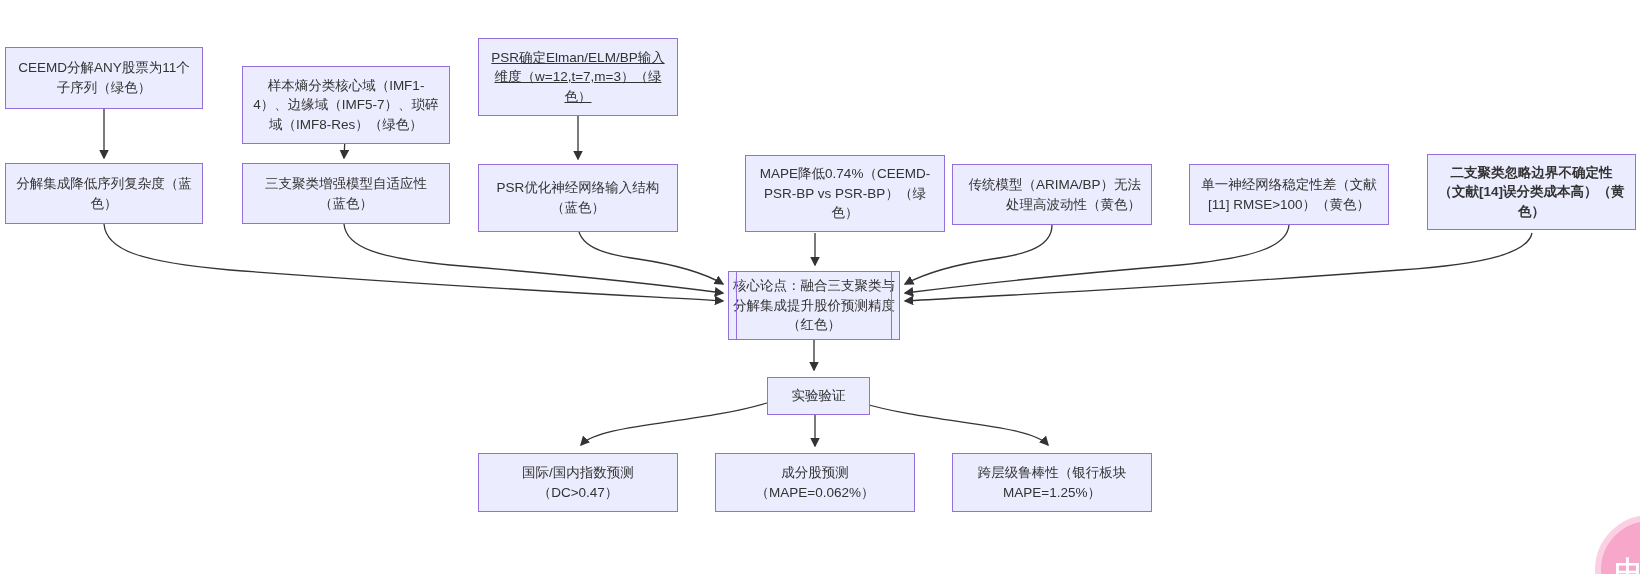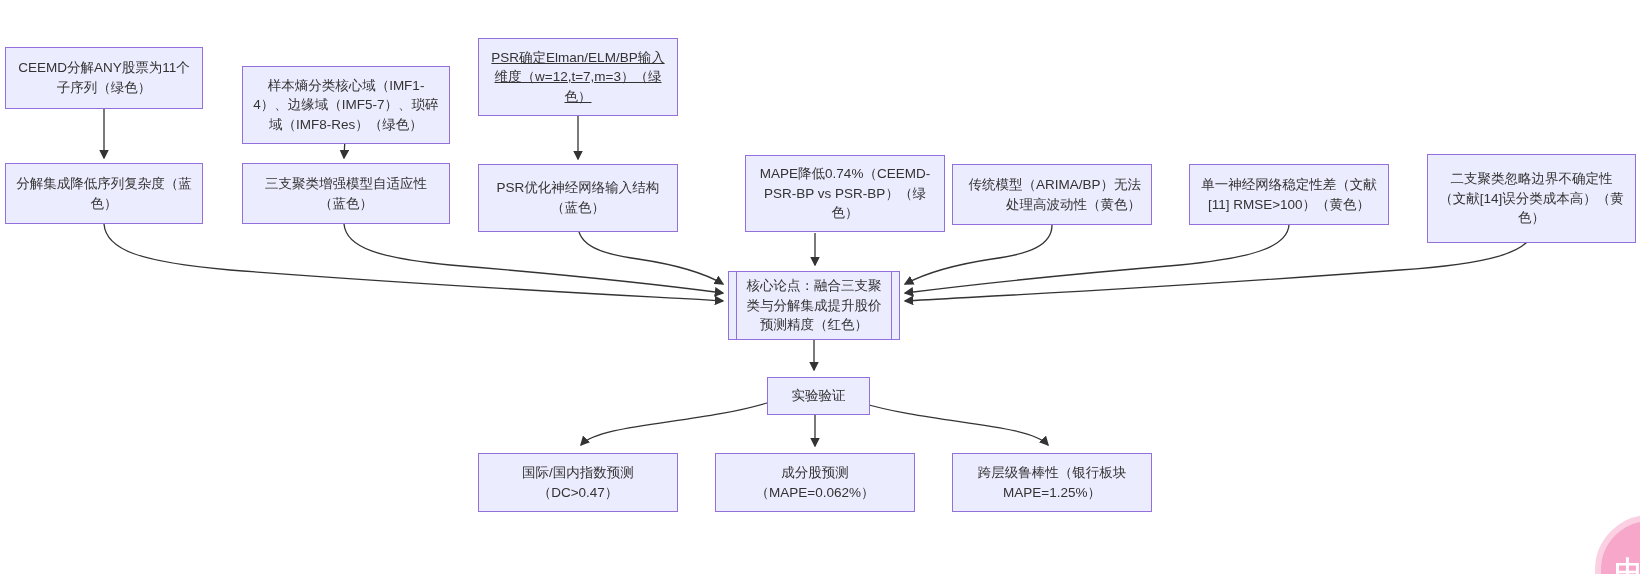--- a/index.html
+++ b/index.html
@@ -27,22 +27,22 @@
   
   .n-ceemd     {left:5px;   top:47px;  width:198px; height:62px;text-align:center;}
   .n-entropy   {left:242px; top:39px;  width:208px; height:78px;margin-top:27px;}
   .n-psr_dim   {left:478px; top:38px;  width:200px; height:78px;text-decoration:underline;}
   .n-decomp    {left:5px;   top:163px; width:198px; height:61px;}
   .n-twc       {left:242px; top:163px; width:208px; height:61px;}
   .n-psr_opt   {left:478px; top:164px; width:200px; height:68px;}
   .n-mape      {left:715px; top:155px; width:200px; height:77px;margin-left:30px;}
   .n-trad      {left:952px; top:164px; width:200px; height:61px;text-align:right;}
   .n-single    {left:1189px;top:164px; width:200px; height:61px;}
-  .n-twoway    {left:1427px;top:154px; width:209px; height:89px;}
-  .n-core      {left:728px; top:271px; width:172px; height:69px; padding:5px 14px;}
+  .n-twoway    {left:1427px;top:154px; width:209px; height:76px;font-weight:bold;}
+  .n-core      {left:728px; top:271px; width:172px; height:69px; padding:5px 0;}
   .n-exp       {left:767px; top:377px; width:103px;  height:38px;}
   .n-index_pred{left:478px; top:453px; width:200px; height:59px;}
   .n-stock_pred{left:715px; top:453px; width:200px; height:59px;text-align:center;}
   .n-robust    {left:952px; top:453px; width:200px; height:59px;}
   
   .n-core::before, .n-core::after{
     content:"";
     position:absolute;top:0;bottom:0;width:0;
     border-left:1px solid #9370DB;
   }

